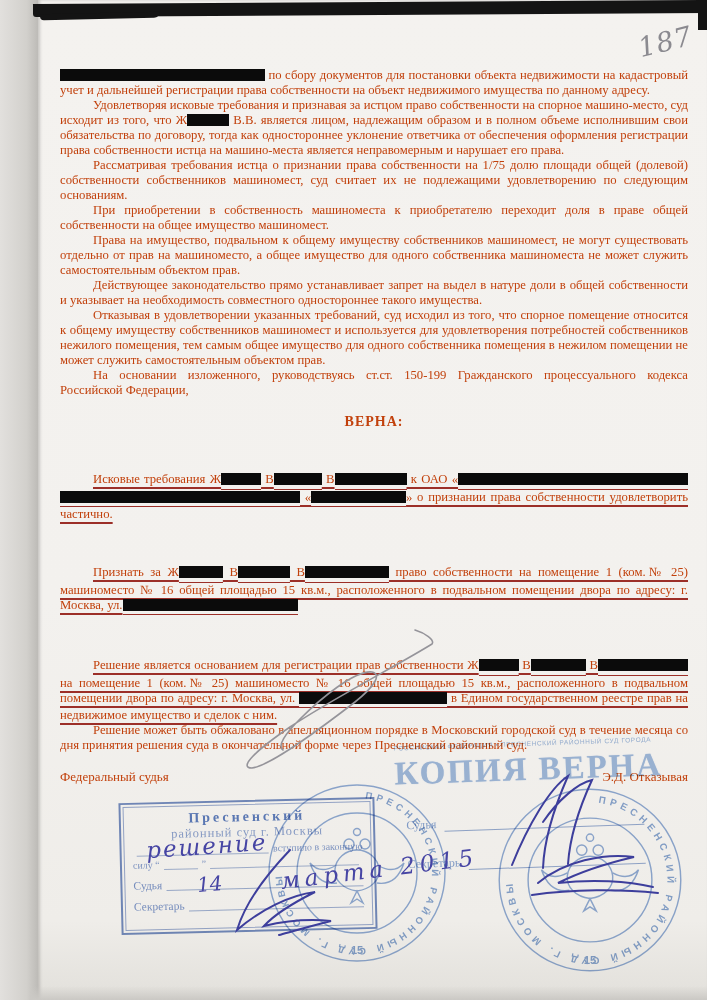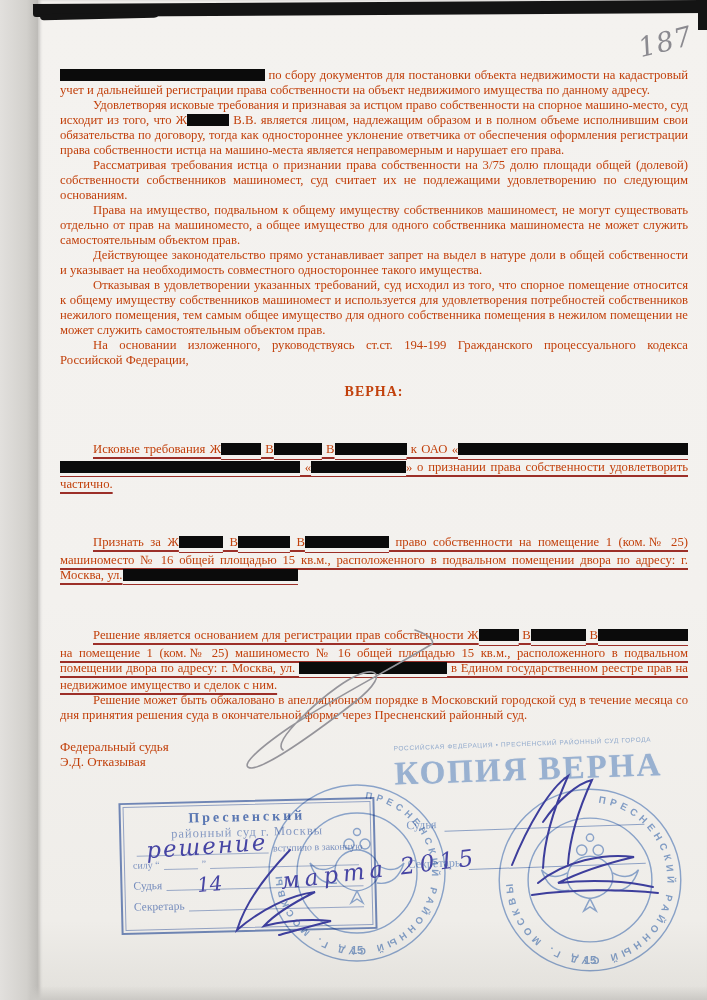--- a/index.html
+++ b/index.html
@@ -55,21 +55,20 @@
     padding-bottom:3.4px;border-bottom:1.6px solid #9c2f28;
     background-clip:content-box;vertical-align:-6.5px;
   }
   .resolved{
     font-size:14px;font-weight:bold;text-align:center;
     letter-spacing:1px;margin:16px 0 15px 0;
   }
   .sig-row{
     display:flex;justify-content:space-between;margin-top:16px;
     font-size:13px;
-    flex-direction:column;
   }
   svg.pencil{position:absolute;left:225px;top:622px;z-index:2;}
   svg.pencil path{stroke:#95949a;stroke-width:1.6;fill:none;stroke-linecap:round;}
 
   
   .stamp-rect{
     position:absolute;left:120px;top:800px;width:252px;height:128px;
     border:2px solid rgba(72,106,178,.75);
     transform:rotate(-1.4deg);
     color:#6886c6;z-index:3;mix-blend-mode:multiply;
@@ -142,25 +141,26 @@
   <div class="top-bar"></div>
   <div class="top-bar-rag"></div>
   <div class="corner-notch"></div>
 
   <div class="page-number">187</div>
 
   <div class="doc">
     <div>
         <p class="para"><span class="redact" style="width: 205px;"></span> по сбору документов для постановки объекта недвижимости на кадастровый учет и дальнейшей регистрации права собственности на объект недвижимого имущества по данному адресу.</p>
         <p class="para indent">Удовлетворяя исковые требования и признавая за истцом право собственности на спорное машино-место, суд исходит из того, что Ж<span class="redact" style="width: 42px;"></span> В.В. является лицом, надлежащим образом и в полном объеме исполнившим свои обязательства по договору, тогда как одностороннее уклонение ответчика от обеспечения оформления регистрации права собственности истца на машино-места является неправомерным и нарушает его права.</p>
-        <p class="para indent">Рассматривая требования истца о признании права собственности на 3/75 долю площади общей (долевой) собственности собственников машиномест, суд считает их не подлежащими удовлетворению по следующим основаниям.</p>
+        <p class="para indent">Рассматривая требования истца о признании права собственности на 1/75 долю площади общей (долевой) собственности собственников машиномест, суд считает их не подлежащими удовлетворению по следующим основаниям.</p>
+        <p class="para indent">При приобретении в собственность машиноместа к приобретателю переходит доля в праве общей собственности на общее имущество машиномест.</p>
         <p class="para indent">Права на имущество, подвальном к общему имуществу собственников машиномест, не могут существовать отдельно от прав на машиноместо, а общее имущество для одного собственника машиноместа не может служить самостоятельным объектом прав.</p>
         <p class="para indent">Действующее законодательство прямо устанавливает запрет на выдел в натуре доли в общей собственности и указывает на необходимость совместного одностороннее такого имущества.</p>
         <p class="para indent">Отказывая в удовлетворении указанных требований, суд исходил из того, что спорное помещение относится к общему имуществу собственников машиномест и используется для удовлетворения потребностей собственников нежилого помещения, тем самым общее имущество для одного собственника помещения в нежилом помещении не может служить самостоятельным объектом прав.</p>
-        <p class="para indent">На основании изложенного, руководствуясь ст.ст. 194-199 Гражданского процессуального кодекса Российской Федерации,</p>
+        <p class="para indent">На основании изложенного, руководствуясь ст.ст. 150-199 Гражданского процессуального кодекса Российской Федерации,</p>
       </div>
     <h1 class="resolved">ВЕРНА:</h1>
     <div>
         <p class="para indent u">Исковые требования  Ж<span class="redact" style="width: 40px;"></span> В<span class="redact" style="width: 48px;"></span> В<span class="redact" style="width: 72px;"></span> к ОАО «<span class="redact" style="width: 230px;"></span> <span class="redact" style="width: 240px;"></span> «<span class="redact" style="width: 95px;"></span>» о признании права собственности удовлетворить частично.</p>
         <p class="para indent u">Признать за  Ж<span class="redact" style="width: 44px;"></span> В<span class="redact" style="width: 52px;"></span> В<span class="redact" style="width: 84px;"></span>  право собственности на  помещение 1 (ком.№ 25) машиноместо  № 16 общей площадью 15 кв.м., расположенного в подвальном помещении  двора по адресу: г. Москва, ул.<span class="redact" style="width: 175px;"></span></p>
         <p class="para indent u">Решение является основанием для  регистрации прав собственности  Ж<span class="redact" style="width: 40px;"></span> В<span class="redact" style="width: 55px;"></span> В<span class="redact" style="width: 90px;"></span> на  помещение 1 (ком.№ 25) машиноместо   № 16 общей площадью 15 кв.м., расположенного в подвальном помещении   двора по адресу:  г. Москва,  ул. <span class="redact" style="width: 148px;"></span> в  Едином государственном  реестре прав на недвижимое имущество и сделок с ним.</p>
         <p class="para indent">Решение может быть обжаловано в апелляционном порядке в Московский городской суд в течение месяца со дня принятия решения суда в окончательной форме через Пресненский районный суд.</p>
       </div>
     <div class="sig-row">
       <span>Федеральный судья</span>

